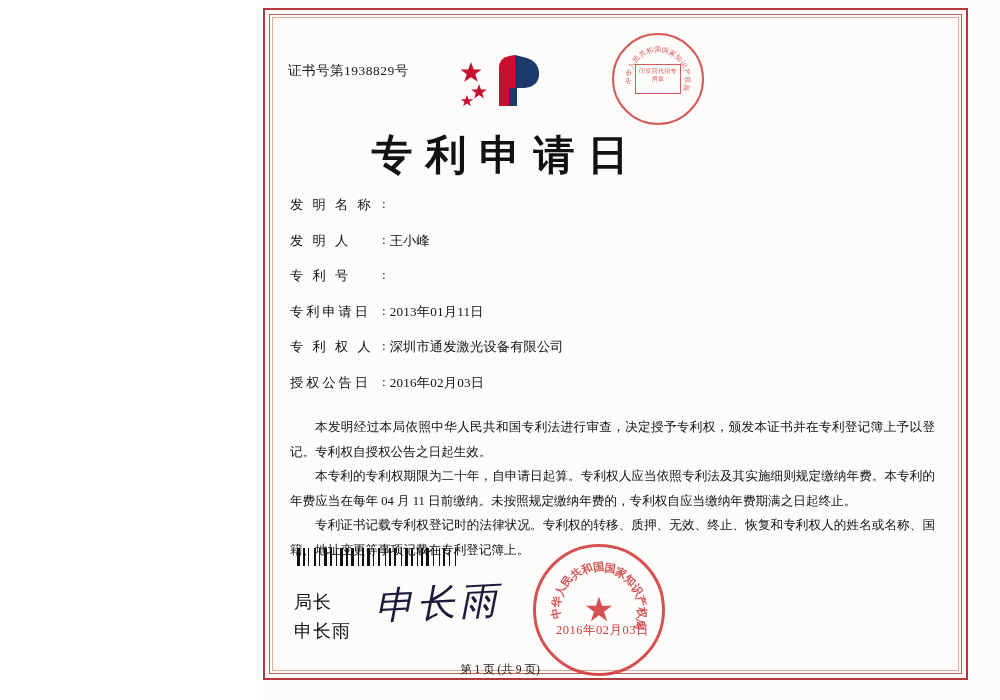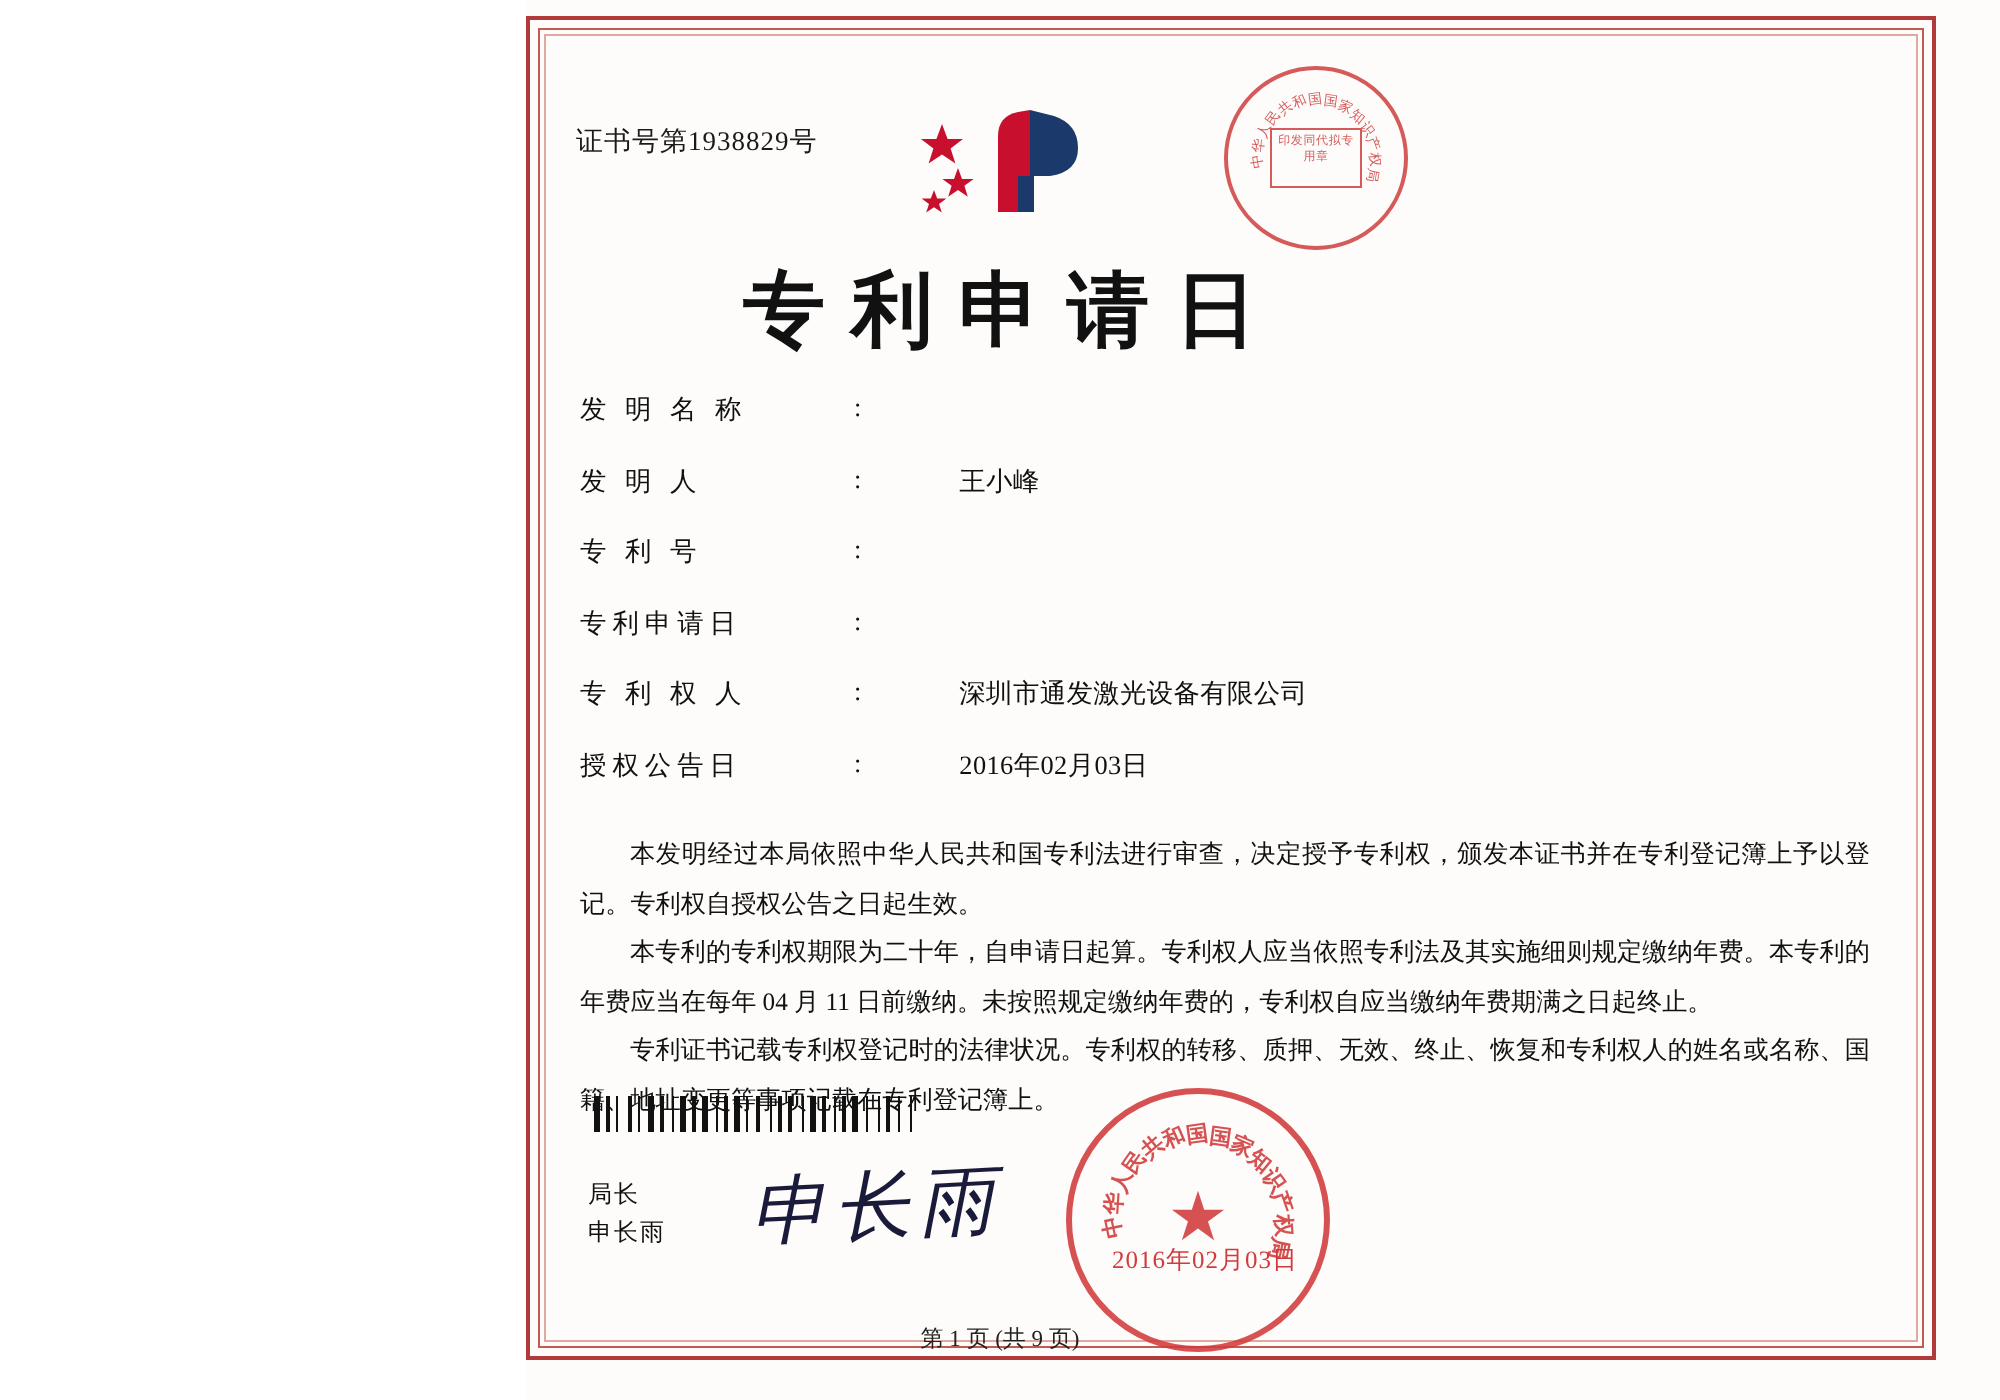--- a/index.html
+++ b/index.html
@@ -145,21 +145,20 @@
     left: 290px;
     top: 196px;
     width: 640px;
   }
   .field-row {
     display: flex;
     align-items: flex-start;
     margin-bottom: 17.5px;
     font-size: 13.2px;
     color: #111;
-    gap: 45px;
   }
   .field-label {
     width: 92px;
     flex: 0 0 92px;
     letter-spacing: 3px;
     white-space: nowrap;
   }
   .field-colon {
     flex: 0 0 auto;
     margin-right: 4px;
@@ -199,21 +198,21 @@
     height: 18px;
     margin-right: 1px;
     vertical-align: top;
   }
 
   
   .director {
     position: absolute;
     left: 294px;
     top: 588px;
-    font-size: 12px;
+    font-size: 18px;
     line-height: 1.6;
     letter-spacing: 1px;
     color: #111;
   }
   .signature {
     position: absolute;
     left: 375px;
     top: 578px;
     font-size: 38px;
     font-style: italic;
@@ -334,20 +333,21 @@
       <span class="field-colon">:</span>
       <span class="field-value">王小峰</span>
     </div>
     <div class="field-row">
       <span class="field-label">专 利 号</span>
       <span class="field-colon">:</span>
     </div>
     <div class="field-row">
       <span class="field-label">专利申请日</span>
       <span class="field-colon">:</span>
+      <span class="field-value">2013年01月11日</span>
     </div>
     <div class="field-row">
       <span class="field-label">专 利 权 人</span>
       <span class="field-colon">:</span>
       <span class="field-value">深圳市通发激光设备有限公司</span>
     </div>
     <div class="field-row">
       <span class="field-label">授权公告日</span>
       <span class="field-colon">:</span>
       <span class="field-value">2016年02月03日</span>

